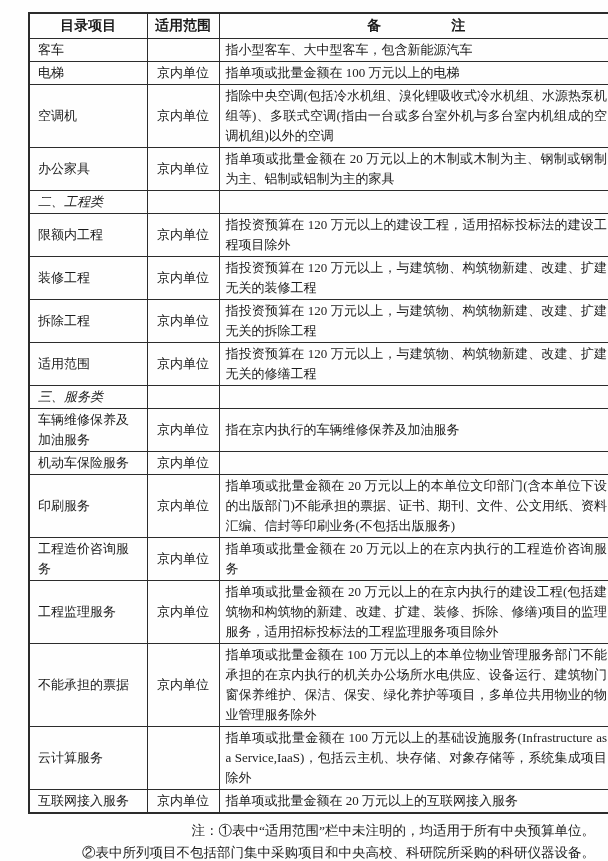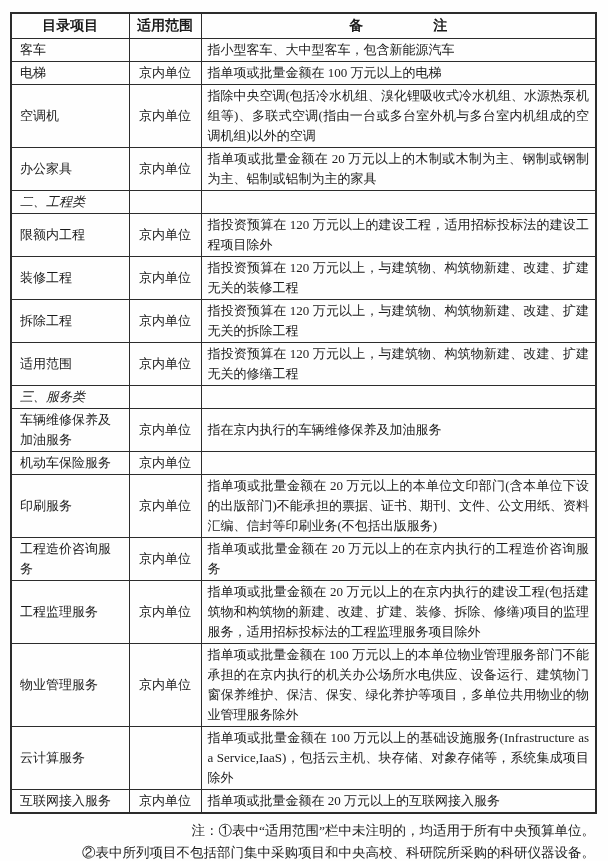--- a/index.html
+++ b/index.html
@@ -1,18 +1,18 @@
 <!DOCTYPE html>
 <html><head>
 <meta charset="utf-8">
 <style>
   html,body { margin:0; padding:0; background:#ffffff; }
   .page {
     width:608px; height:861px; box-sizing:border-box;
-    padding:12px 13px 0 10px;
+    padding:12px 13px 0 28px;
     background:#fefefe;
     font-family:"Liberation Serif","DejaVu Serif",serif;
     color:#1b1b1b;
     overflow:hidden;
   }
   table.cat-table {
     border-collapse:collapse;
     width:585px;
     table-layout:fixed;
     border:2px solid #2c2c2c;
@@ -137,21 +137,21 @@
       <td class="col-item">工程造价咨询服务</td>
       <td class="col-scope">京内单位</td>
       <td class="col-remark">指单项或批量金额在 20 万元以上的在京内执行的工程造价咨询服务</td>
     </tr>
         <tr>
       <td class="col-item">工程监理服务</td>
       <td class="col-scope">京内单位</td>
       <td class="col-remark">指单项或批量金额在 20 万元以上的在京内执行的建设工程(包括建筑物和构筑物的新建、改建、扩建、装修、拆除、修缮)项目的监理服务，适用招标投标法的工程监理服务项目除外</td>
     </tr>
         <tr>
-      <td class="col-item">物业管理服务</td>
+      <td class="col-item">不能承担的票据</td>
       <td class="col-scope">京内单位</td>
       <td class="col-remark">指单项或批量金额在 100 万元以上的本单位物业管理服务部门不能承担的在京内执行的机关办公场所水电供应、设备运行、建筑物门窗保养维护、保洁、保安、绿化养护等项目，多单位共用物业的物业管理服务除外</td>
     </tr>
         <tr>
       <td class="col-item">云计算服务</td>
       <td class="col-scope"></td>
       <td class="col-remark">指单项或批量金额在 100 万元以上的基础设施服务(Infrastructure as a Service,IaaS)，包括云主机、块存储、对象存储等，系统集成项目除外</td>
     </tr>
         <tr>
       <td class="col-item">互联网接入服务</td>

